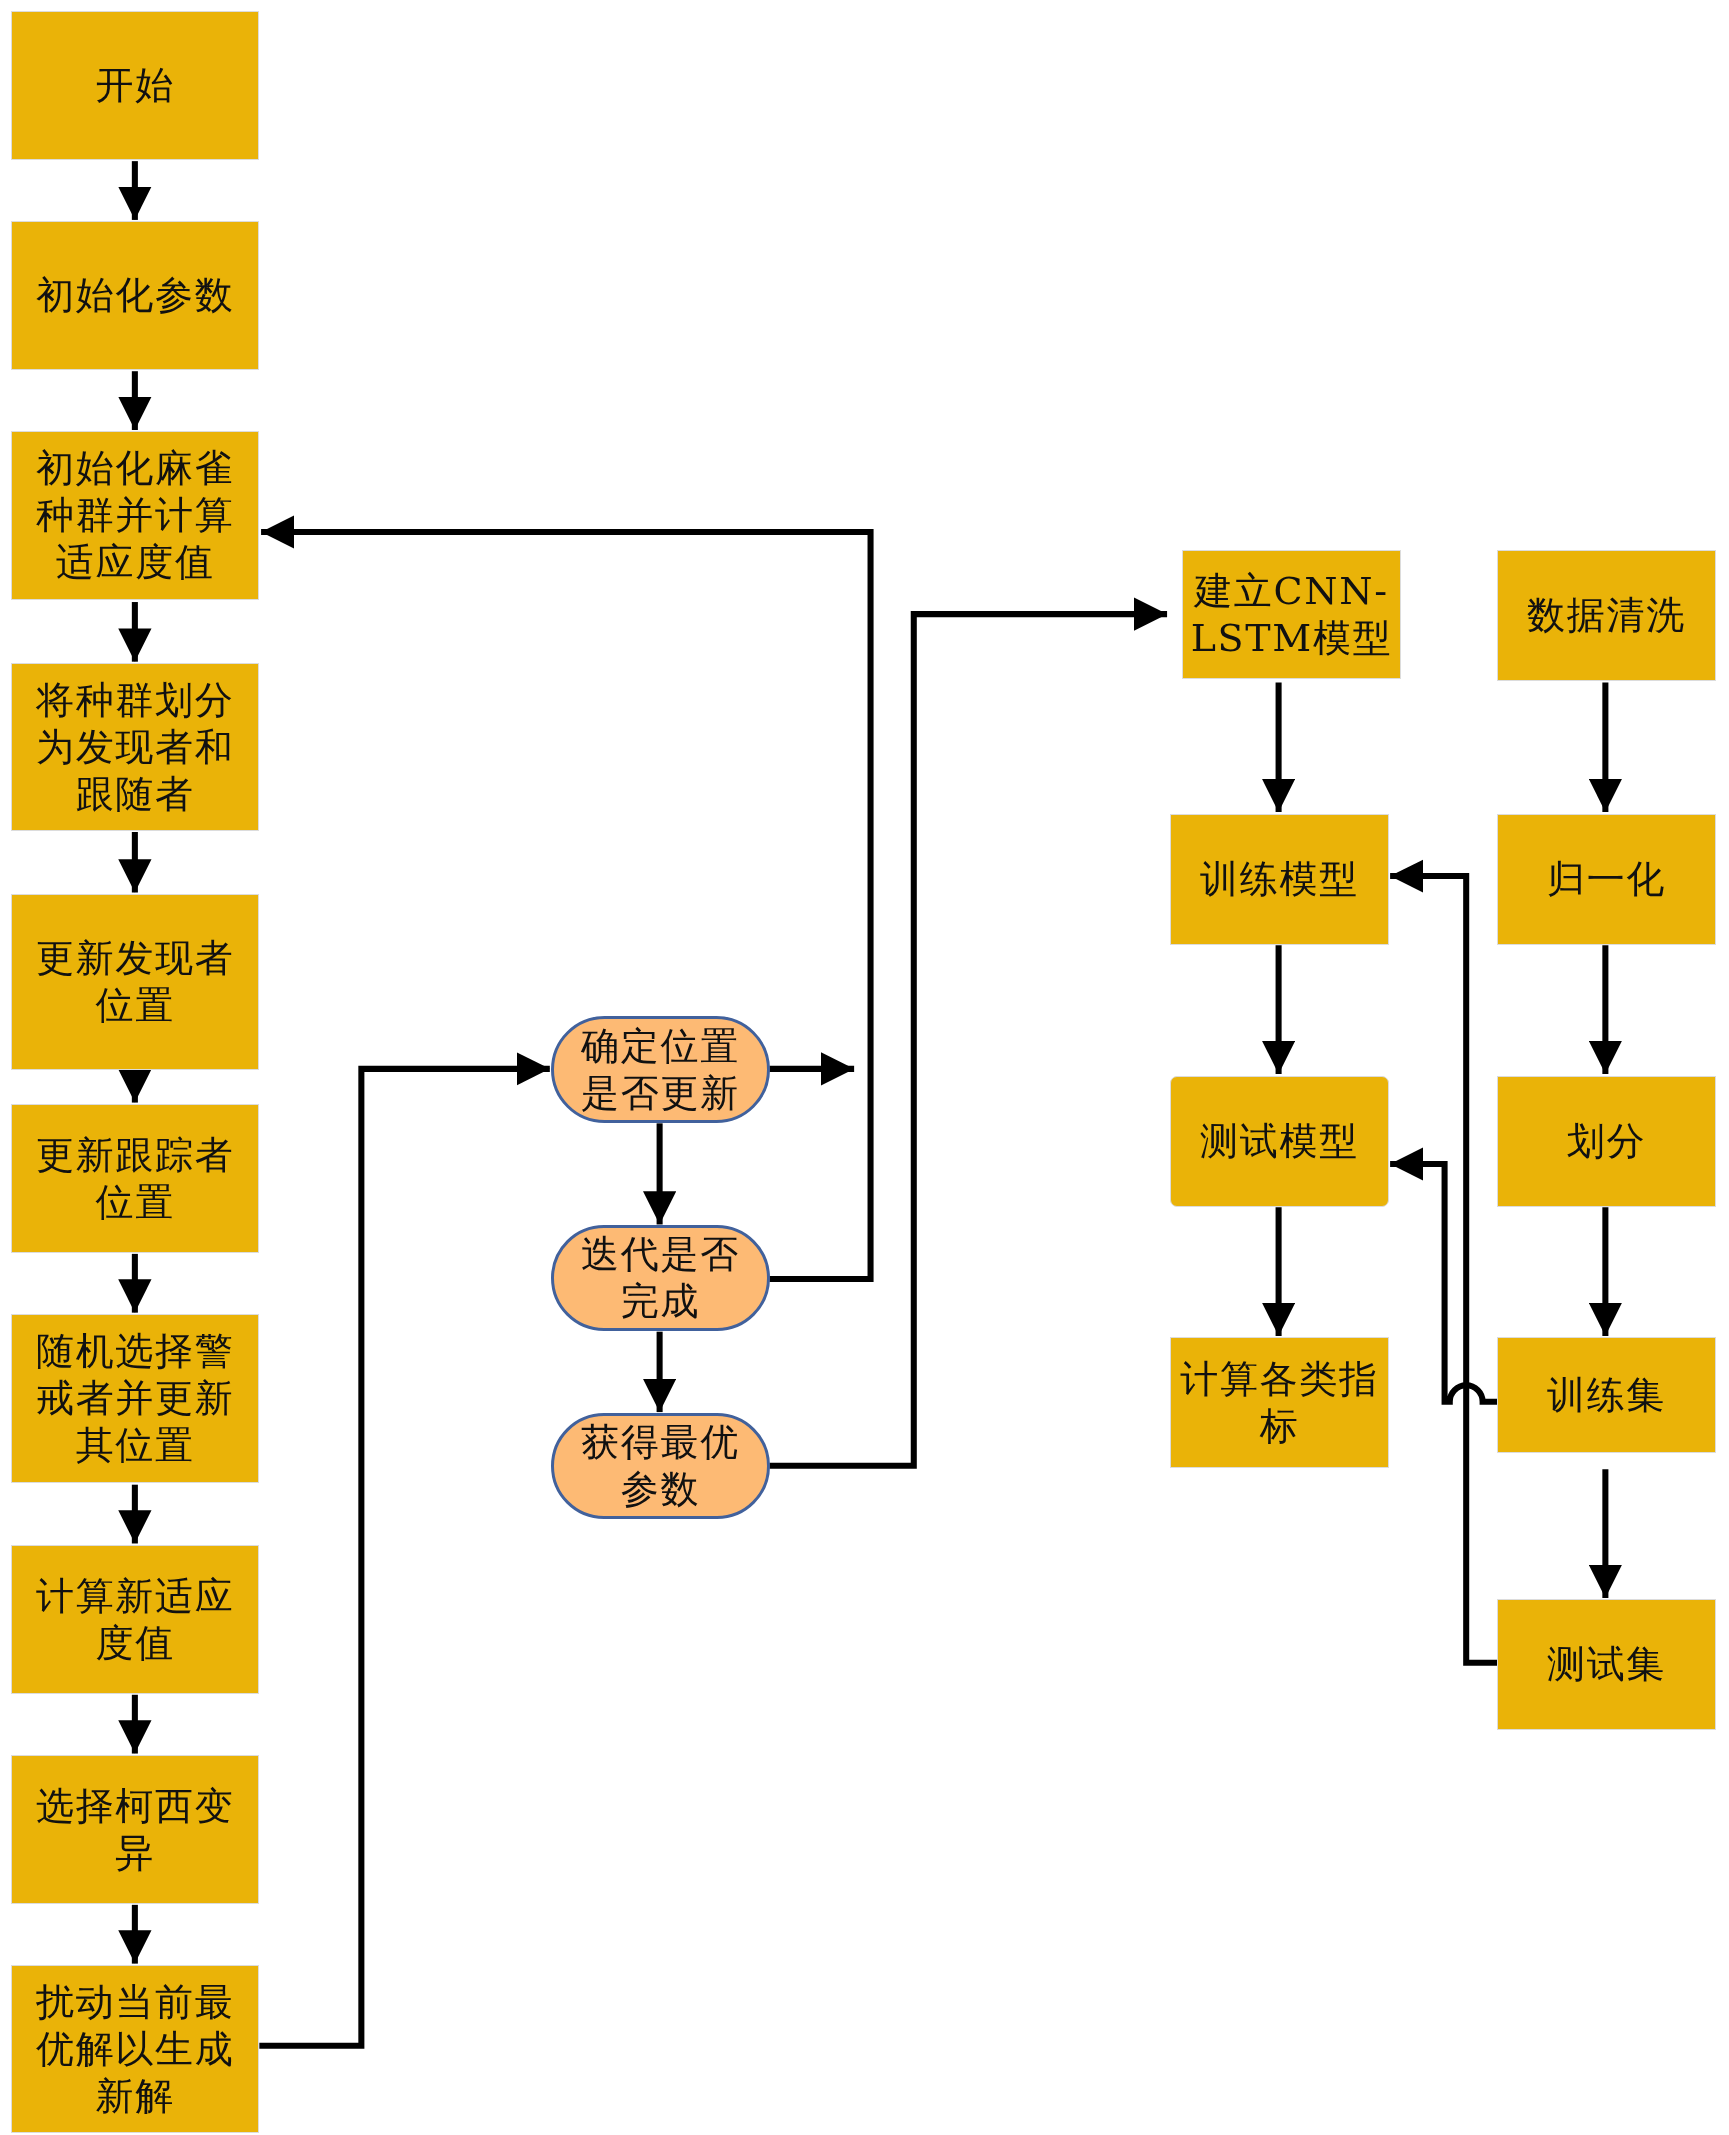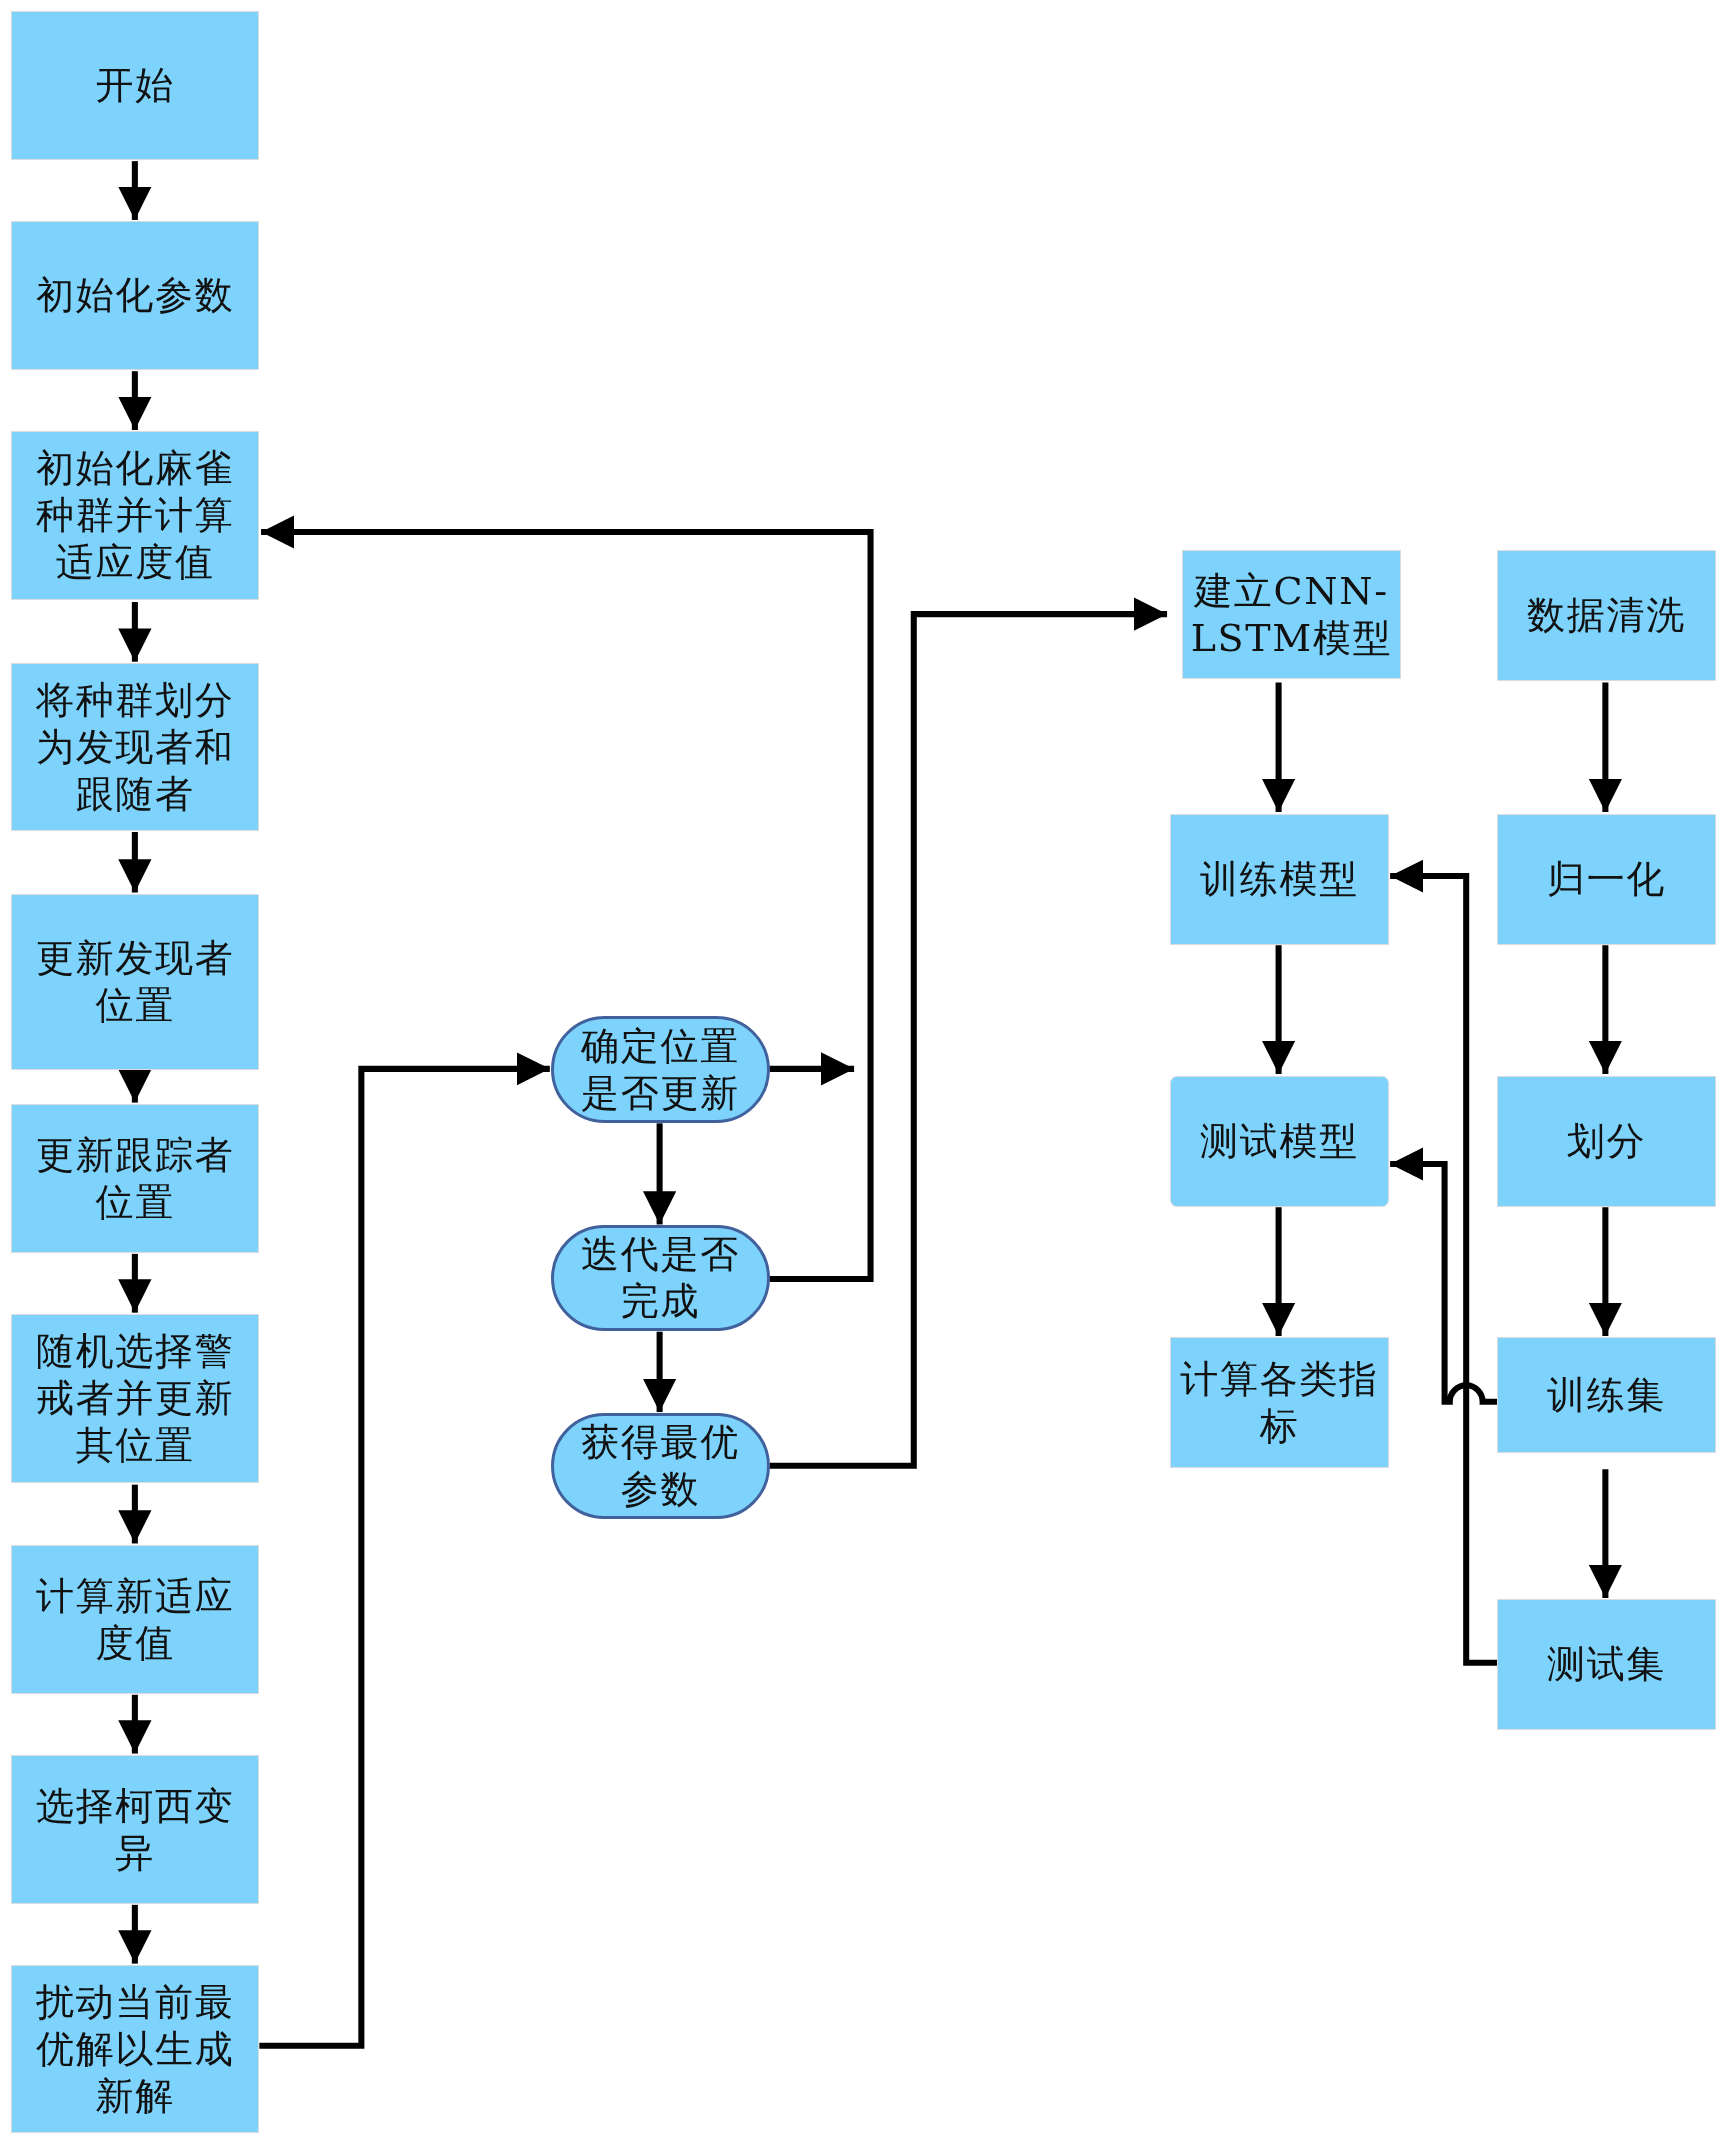--- a/index.html
+++ b/index.html
@@ -1,24 +1,24 @@
 <!DOCTYPE html>
 <html style="font-size:14px"><head>
 <meta charset="utf-8">
 <style>
   html, body { margin: 0; padding: 0; background: #ffffff; }
   body { width: 1729px; height: 2136px; position: relative; overflow: hidden;
          font-family: "DejaVu Serif", "Liberation Serif", serif; color: #111; }
   #canvas { position: absolute; left: 0; top: 0; width: 1729px; height: 2136px; }
   svg.connectors { position: absolute; left: 0; top: 0; width: 1729px; height: 2136px; pointer-events: none; }
-  .box { position: absolute; box-sizing: border-box; border: 1.7px solid #dcdcdc; background: #7dd3fc;
+  .box { position: absolute; box-sizing: border-box; border: 1.7px solid #dcdcdc; background: #eab308;
          display: flex; align-items: center; justify-content: center; text-align: center; }
   .box span { font-size: 38px; line-height: 47px; letter-spacing: 1.7px; white-space: pre-line; }
   .oval { position: absolute; box-sizing: border-box; border: 3.5px solid #41619c; border-radius: 54px;
-          background: #7dd3fc; display: flex; align-items: center; justify-content: center; text-align: center; }
+          background: #fdba74; display: flex; align-items: center; justify-content: center; text-align: center; }
   .oval span { font-size: 38px; line-height: 47px; letter-spacing: 1.7px; white-space: pre-line; }
 </style>
 </head>
 <body>
 
 <div id="canvas">
 
   <svg class="connectors" viewBox="0 0 2000 2470">
     <defs>
       <marker id="ah" viewBox="0 0 10 10" refX="10" refY="5" markerWidth="5.5" markerHeight="5.5" orient="auto" markerUnits="strokeWidth">

